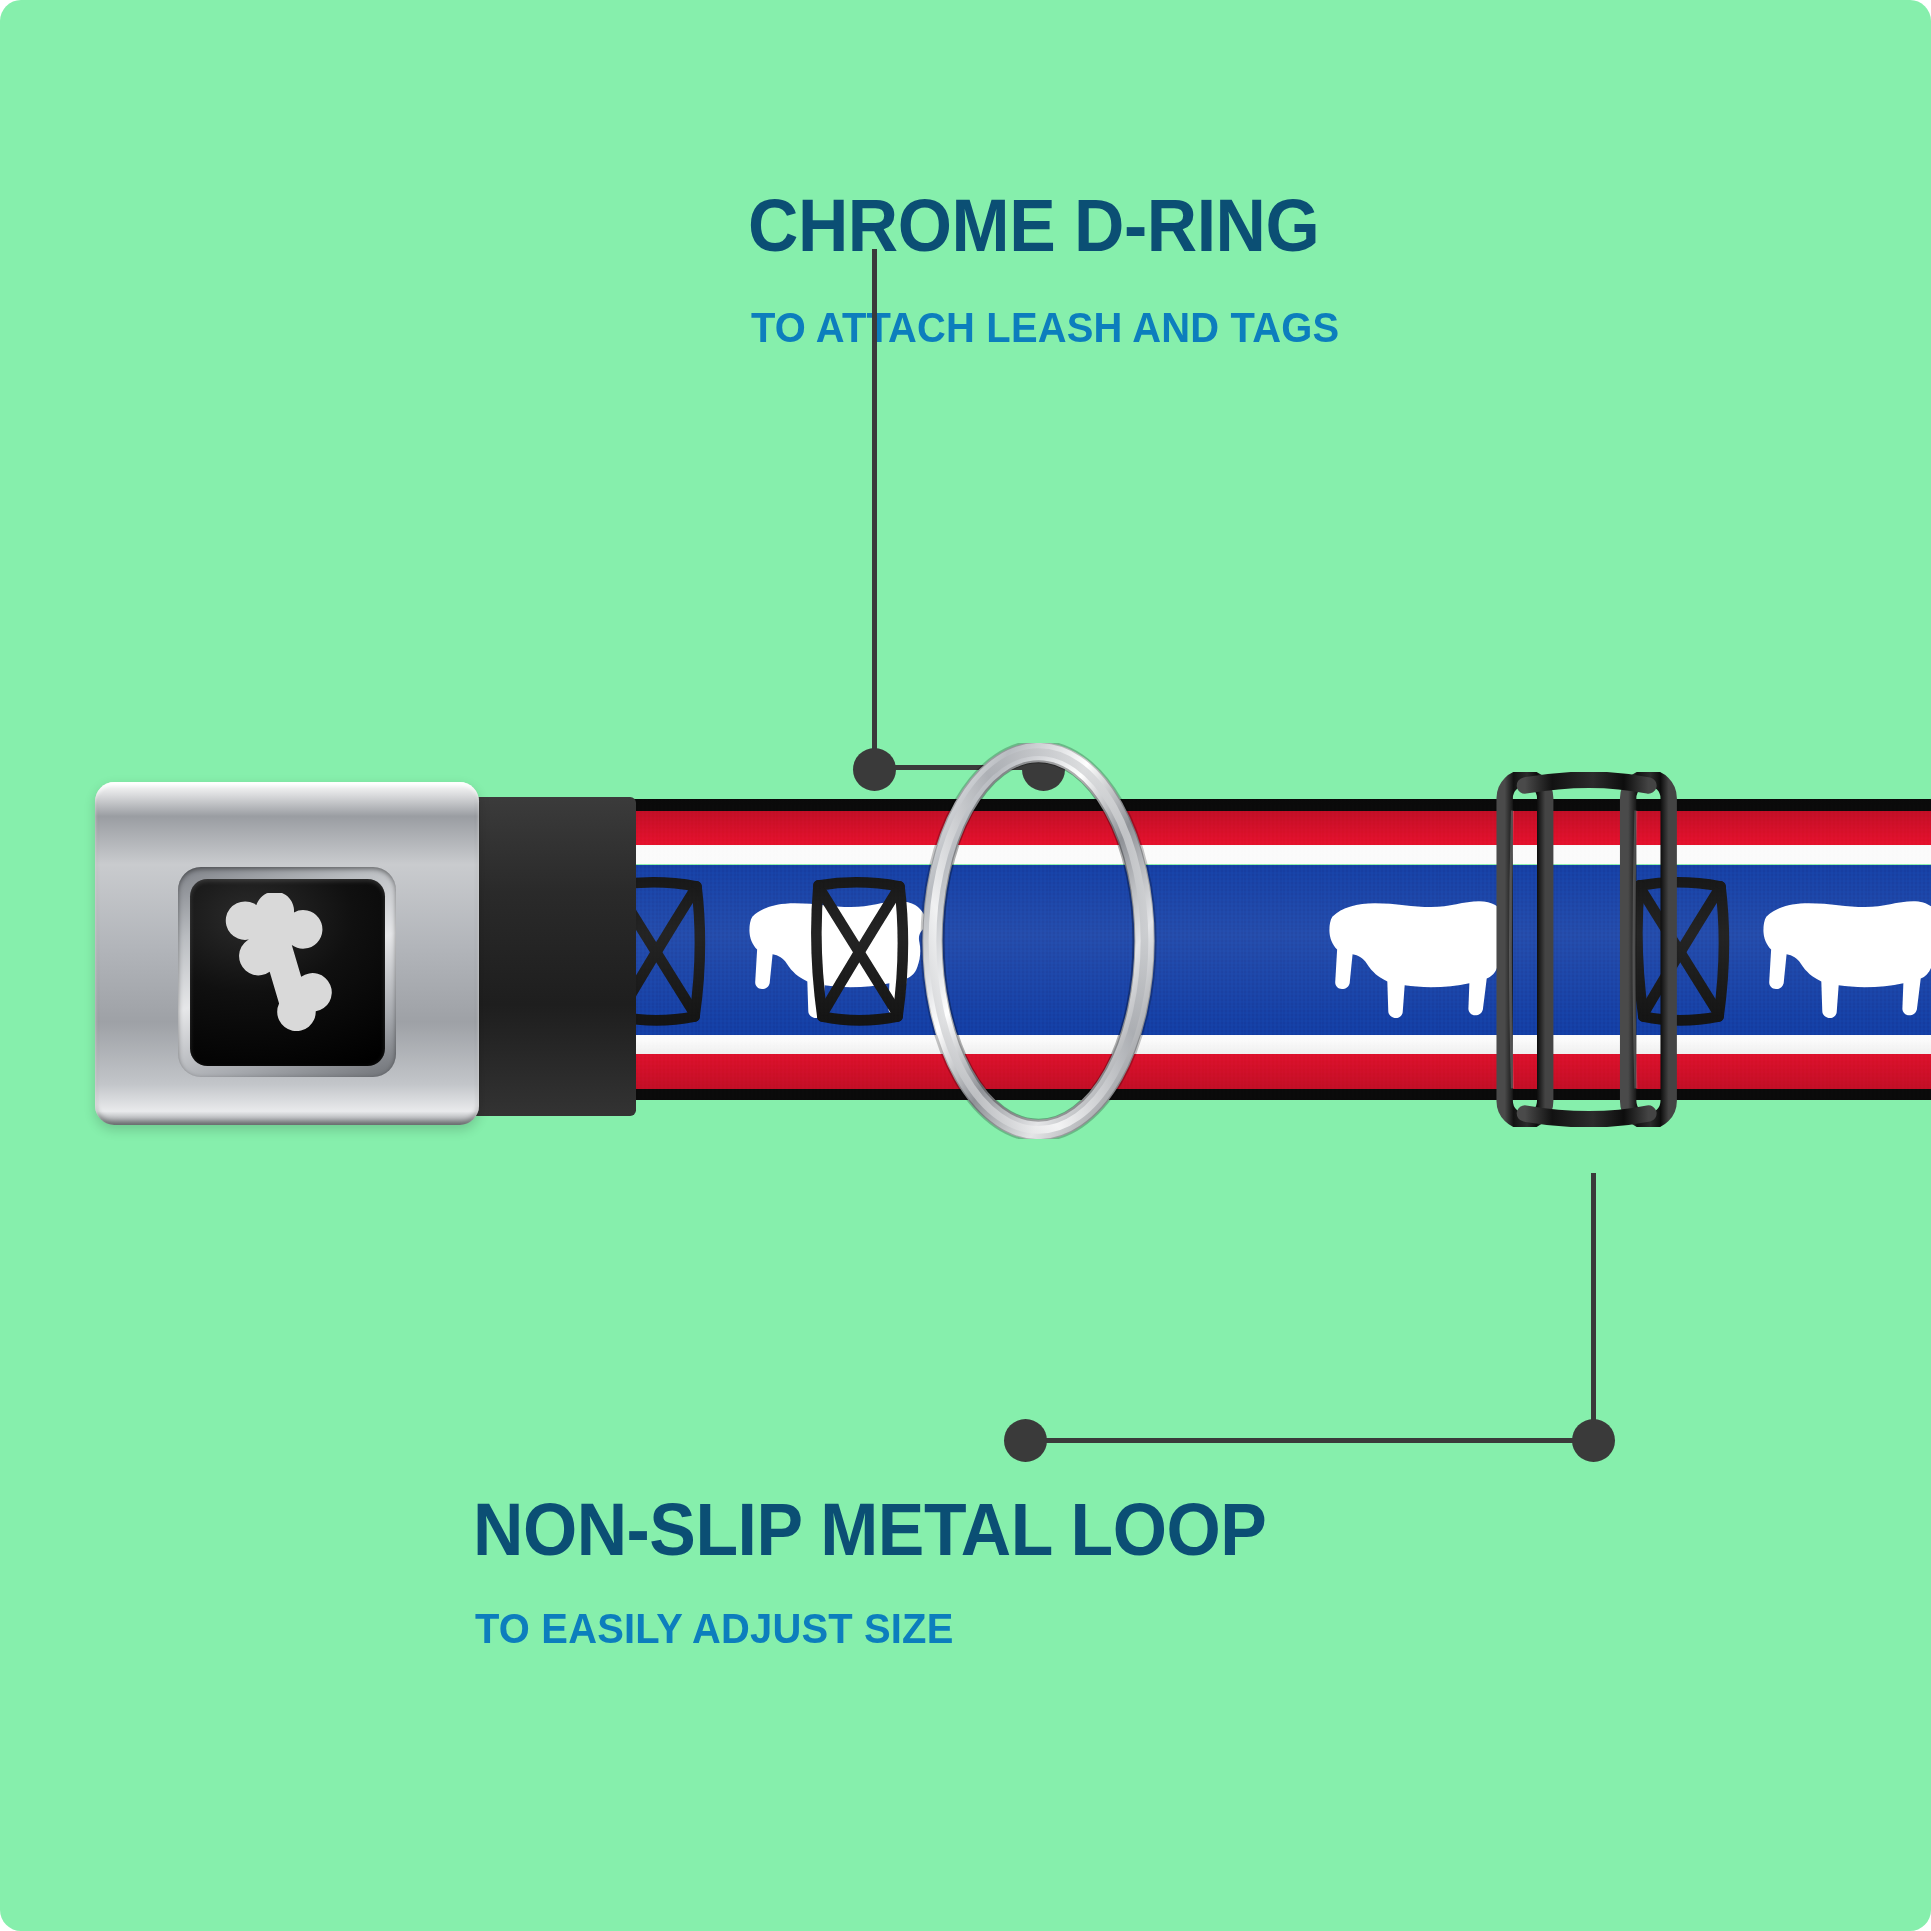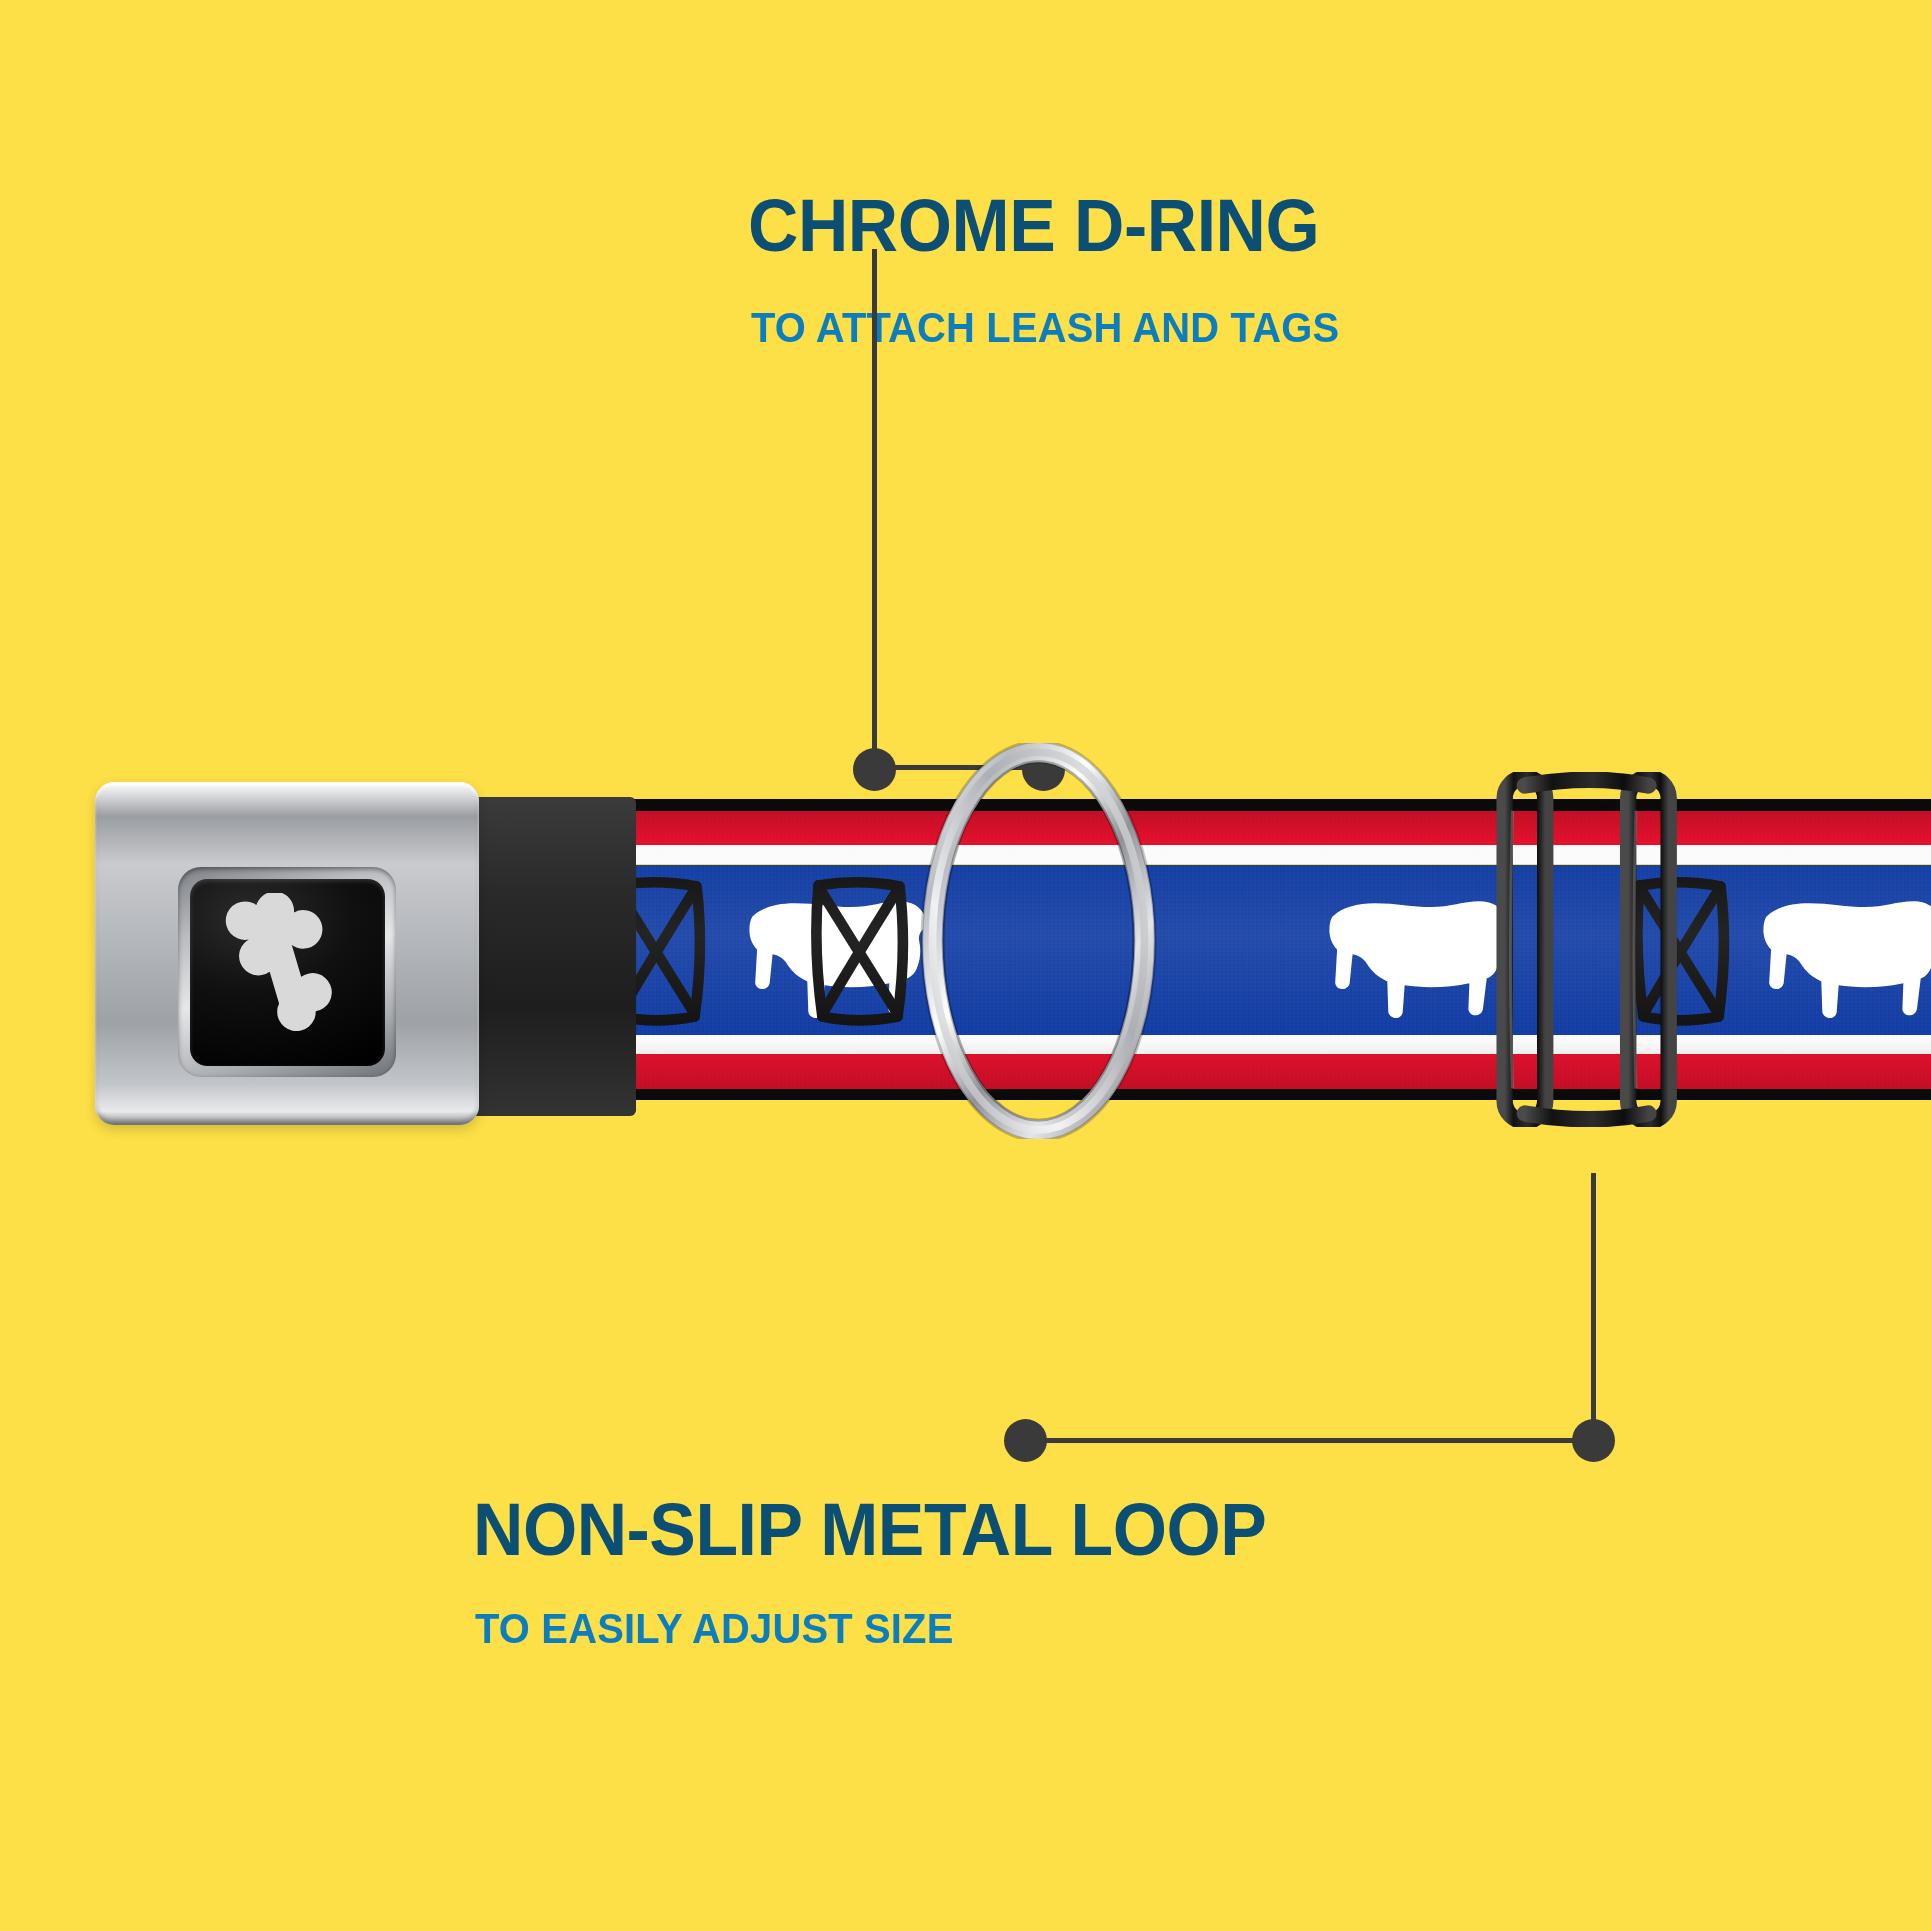--- a/index.html
+++ b/index.html
@@ -12,21 +12,22 @@
     height: 1931px;
     position: relative;
     overflow: hidden;
     font-family: "Liberation Sans", sans-serif;
     -webkit-font-smoothing: antialiased;
   }
 
   #stage {
     position: absolute;
     inset: 0;
-    background: #fde047;
+    background: #86efac;
+    border-radius: 21px;
   }
 
   
   .callout-title {
     position: absolute;
     font-family: "Liberation Sans", sans-serif;
     font-weight: 700;
     color: #0b4f74;
     letter-spacing: -0.5px;
     white-space: nowrap;

